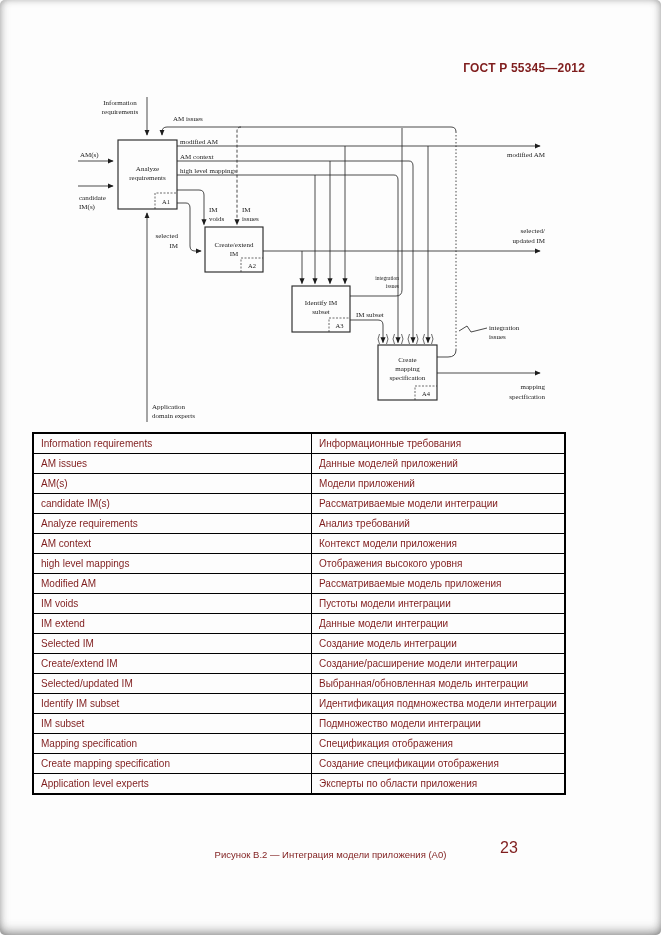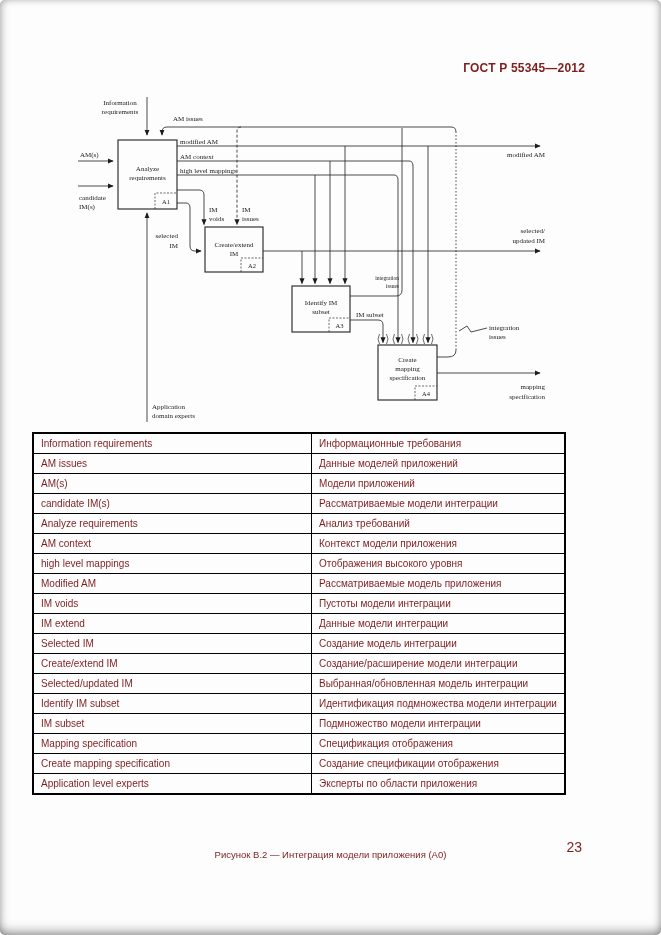--- a/index.html
+++ b/index.html
@@ -40,21 +40,21 @@
   #term-table{border:2px solid #000;}
   #term-table td{
     border:1px solid #000;height:19px;font-size:10px;
     padding:0 4px 0 7px;white-space:nowrap;overflow:hidden;vertical-align:middle;
   }
   #term-table td.c1{width:266px;}
   #figure-caption{
     position:absolute;left:0;top:820px;width:661px;text-align:center;font-size:9.5px;margin-top:29px;
   }
   #page-number{
-    position:absolute;left:500px;top:839px;width:82px;text-align:right;font-size:14px;
+    position:absolute;left:500px;top:839px;width:82px;font-size:16px;
   }
 </style>
 </head>
 <body>
 
 <div id="page">
   <div id="doc-header">ГОСТ Р 55345—2012</div>
 
   <svg id="diagram" width="661" height="345" viewBox="0 85 661 345">
     <defs>

